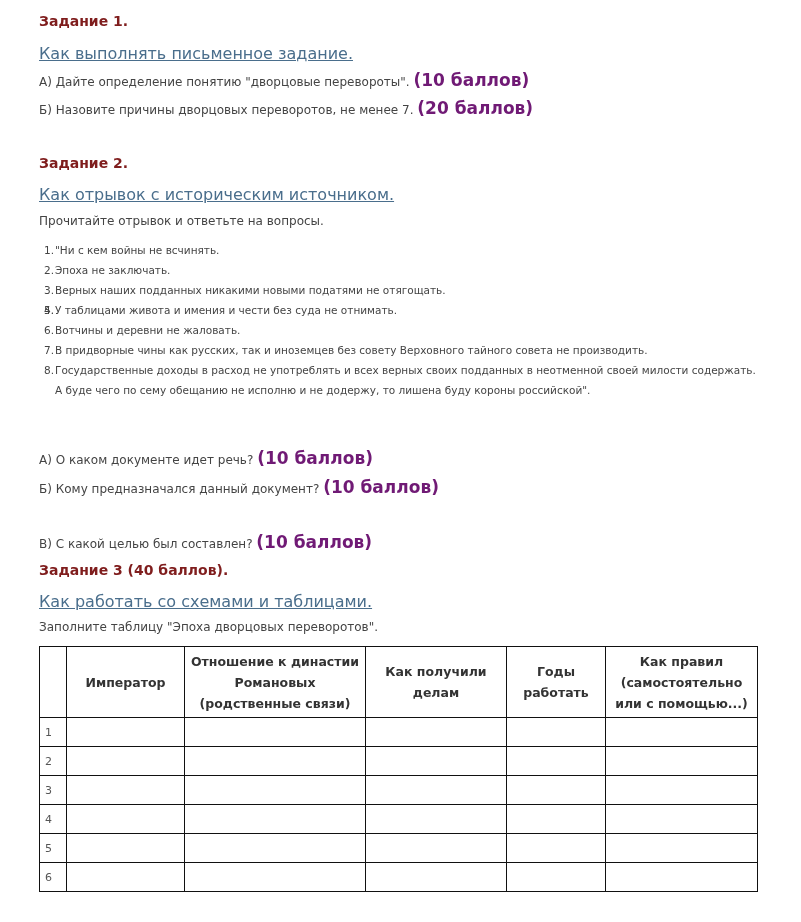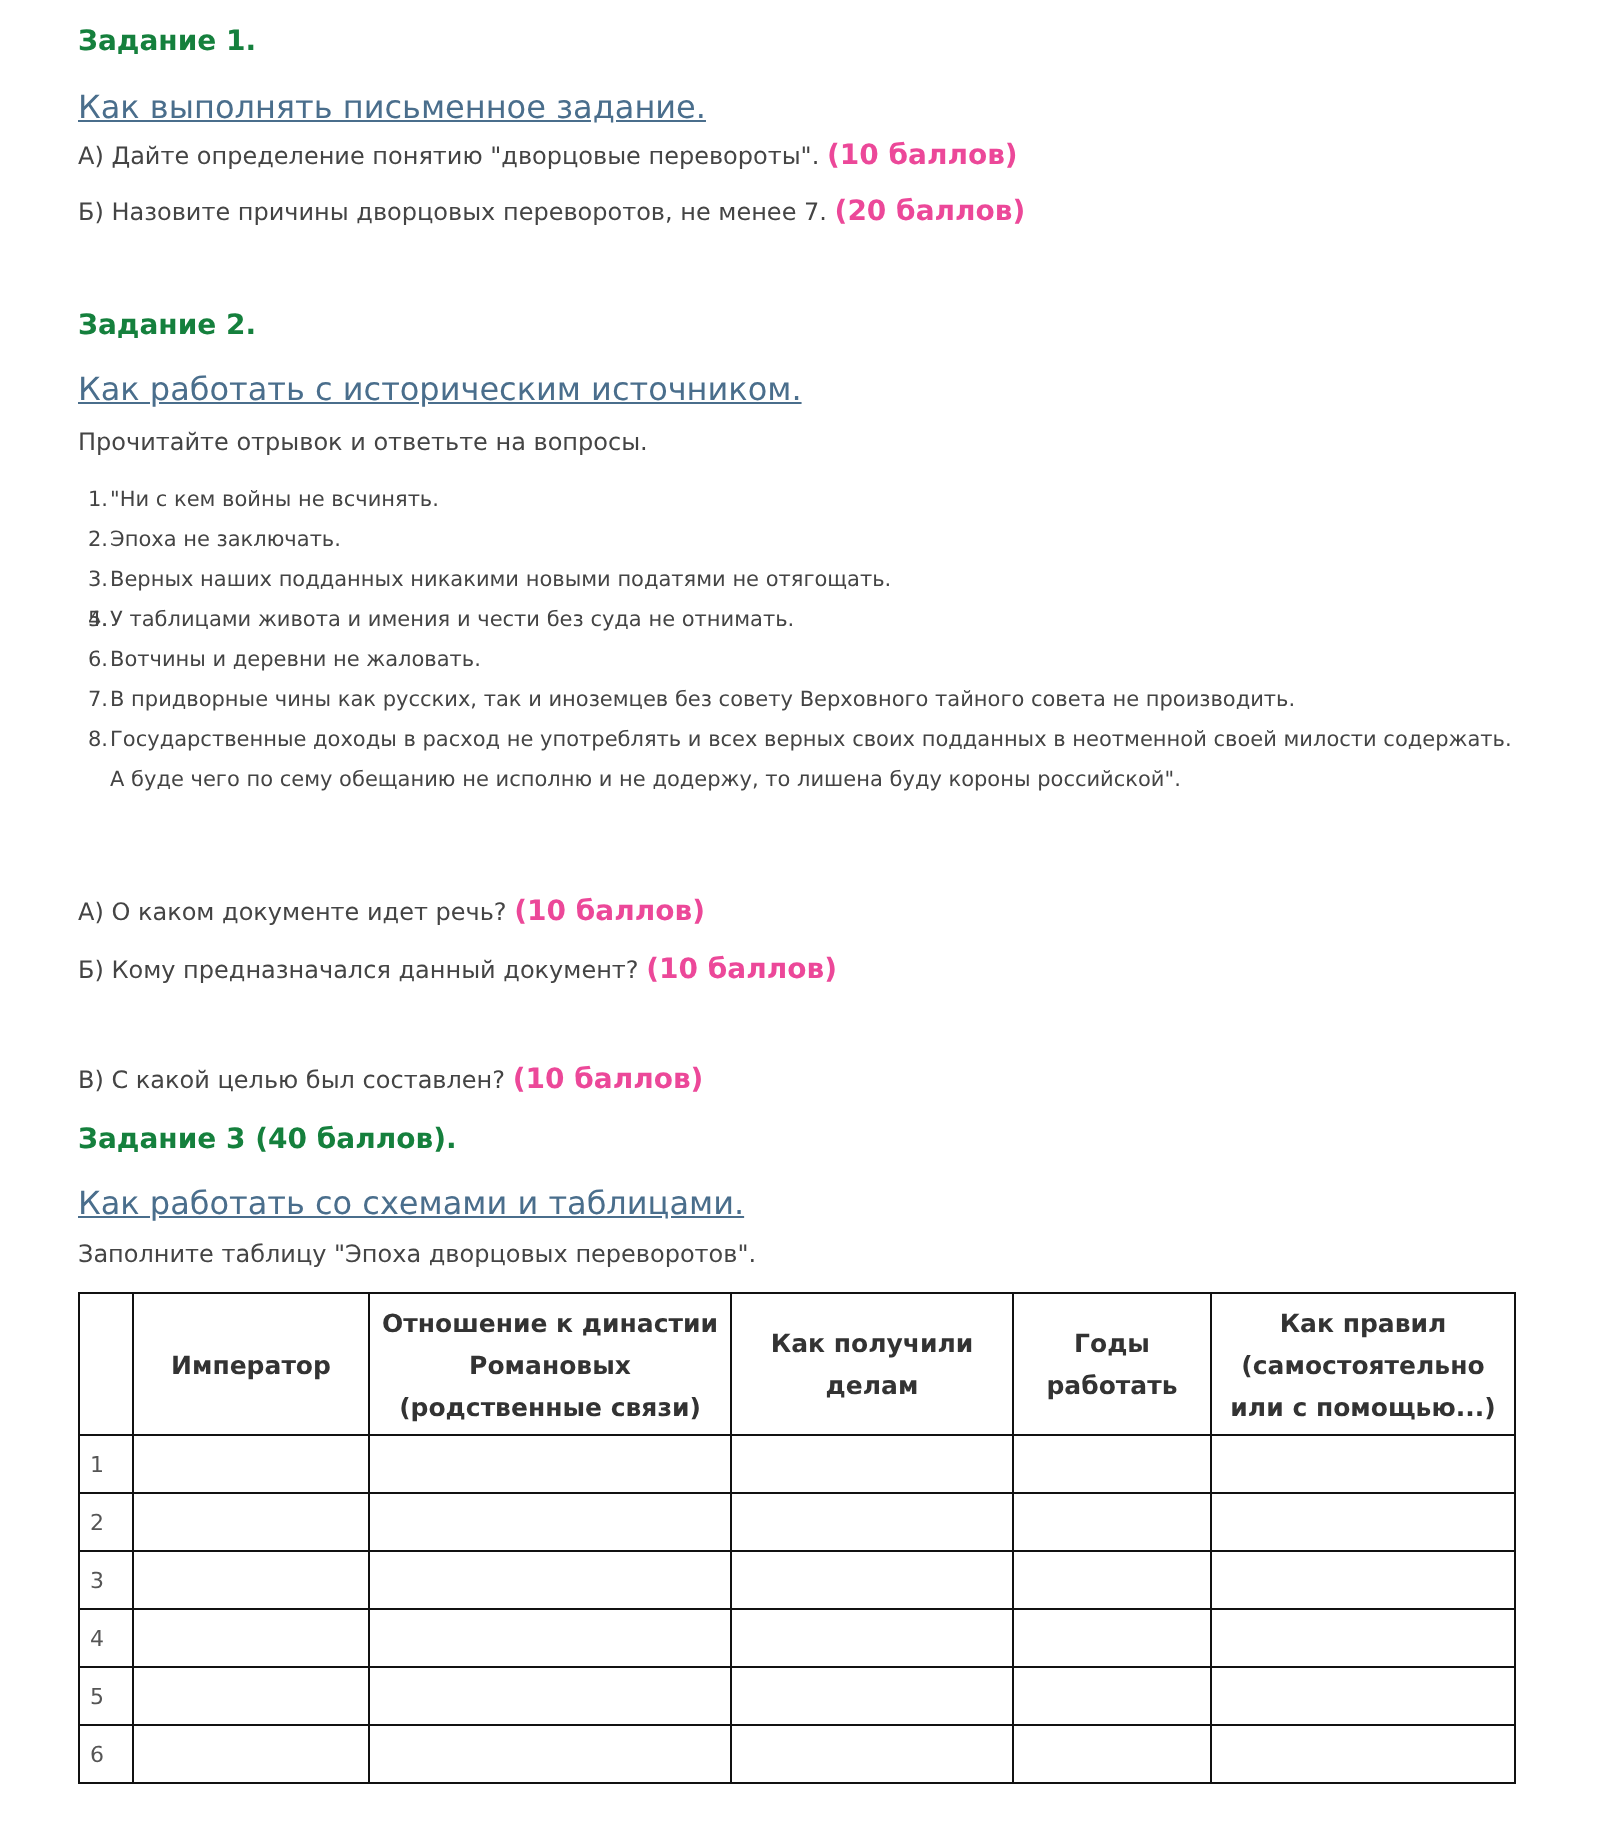--- a/index.html
+++ b/index.html
@@ -1,22 +1,22 @@
 <!DOCTYPE html>
 <html><head>
 <meta charset="utf-8">
 <style>
   html, body { margin: 0; padding: 0; background: #ffffff; }
   body { width: 801px; height: 922px; position: relative; overflow: hidden;
          font-family: "DejaVu Sans", sans-serif; color: #333333; }
   .page { position: absolute; left: 39px; top: 0; width: 740px; }
-  .heading { position: absolute; left: 0; font-weight: bold; font-size: 14px; color: #15803d; white-space: nowrap; text-align: right; }
+  .heading { position: absolute; left: 0; font-weight: bold; font-size: 14px; color: #7f1d1d; white-space: nowrap; text-align: right; }
   .link { position: absolute; left: 0; font-size: 16px; color: #4a6e8c; text-decoration: underline; white-space: nowrap; cursor: pointer; }
   .para { position: absolute; left: 0; font-size: 12px; color: #444444; white-space: nowrap; }
-  .para b { font-size: 14px; color: #ec4899; }
+  .para b { font-size: 17px; color: #701a75; }
   .olist { position: absolute; left: 0; top: 240px; width: 720px; margin: 0; padding: 0; list-style: none; font-size: 10.5px; color: #444444; line-height: 20px; }
   .olist li { position: relative; padding-left: 16px; }
   .olist li .num { position: absolute; left: 5px; top: 0; }
   table.grid { position: absolute; left: 39px; top: 646px; border-collapse: collapse; table-layout: fixed; width: 718px; }
   table.grid th, table.grid td { border: 1.5px solid #111111; padding: 0; }
   table.grid th { height: 70px; font-weight: bold; font-size: 12.5px; color: #333333; text-align: center; line-height: 21px; }
   table.grid td { height: 28px; font-size: 11px; color: #555555; }
   table.grid td.rn { padding-left: 5px; }
 </style>
 </head>
@@ -29,21 +29,21 @@
   <div class="para" style="top:70px">
     <span>А) Дайте определение понятию "дворцовые перевороты".</span>
     <b>(10 баллов)</b>
   </div>
   <div class="para" style="top:98px">
     <span>Б) Назовите причины дворцовых переворотов, не менее 7.</span>
     <b>(20 баллов)</b>
   </div>
 
   <div class="heading" style="top:155px">Задание 2.</div>
-  <a class="link" style="top:185px">Как работать с историческим источником.</a>
+  <a class="link" style="top:185px">Как отрывок с историческим источником.</a>
   <div class="para" style="top:214px">Прочитайте отрывок и ответьте на вопросы.</div>
 
   <ol class="olist">
     <li><span class="num">1.</span><span>"Ни с кем войны не всчинять.</span></li>
     <li><span class="num">2.</span><span>Эпоха не заключать.</span></li>
     <li><span class="num">3.</span><span>Верных наших подданных никакими новыми податями не отягощать.</span></li>
     <li><span class="num">4.</span></li>
     <li><span class="num">5.</span><span>У таблицами живота и имения и чести без суда не отнимать.</span></li>
     <li><span class="num">6.</span><span>Вотчины и деревни не жаловать.</span></li>
     <li><span class="num">7.</span><span>В придворные чины как русских, так и иноземцев без совету Верховного тайного совета не производить.</span></li>

